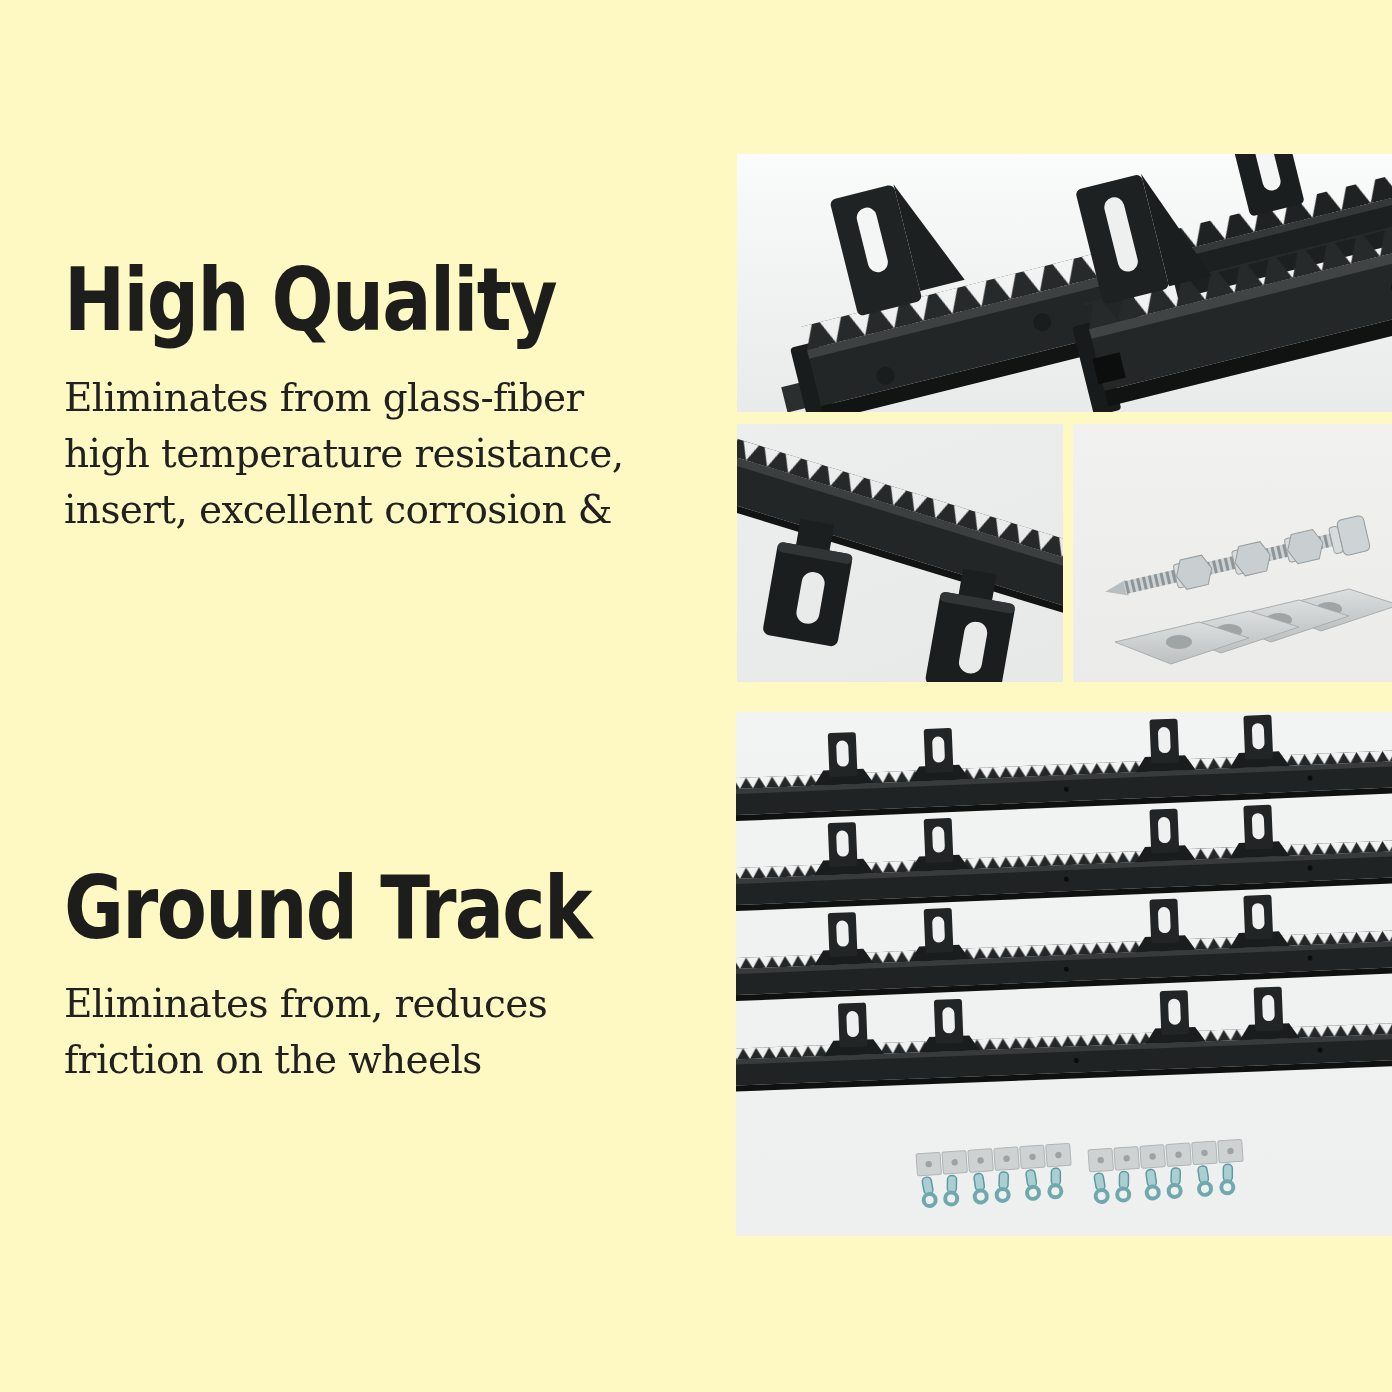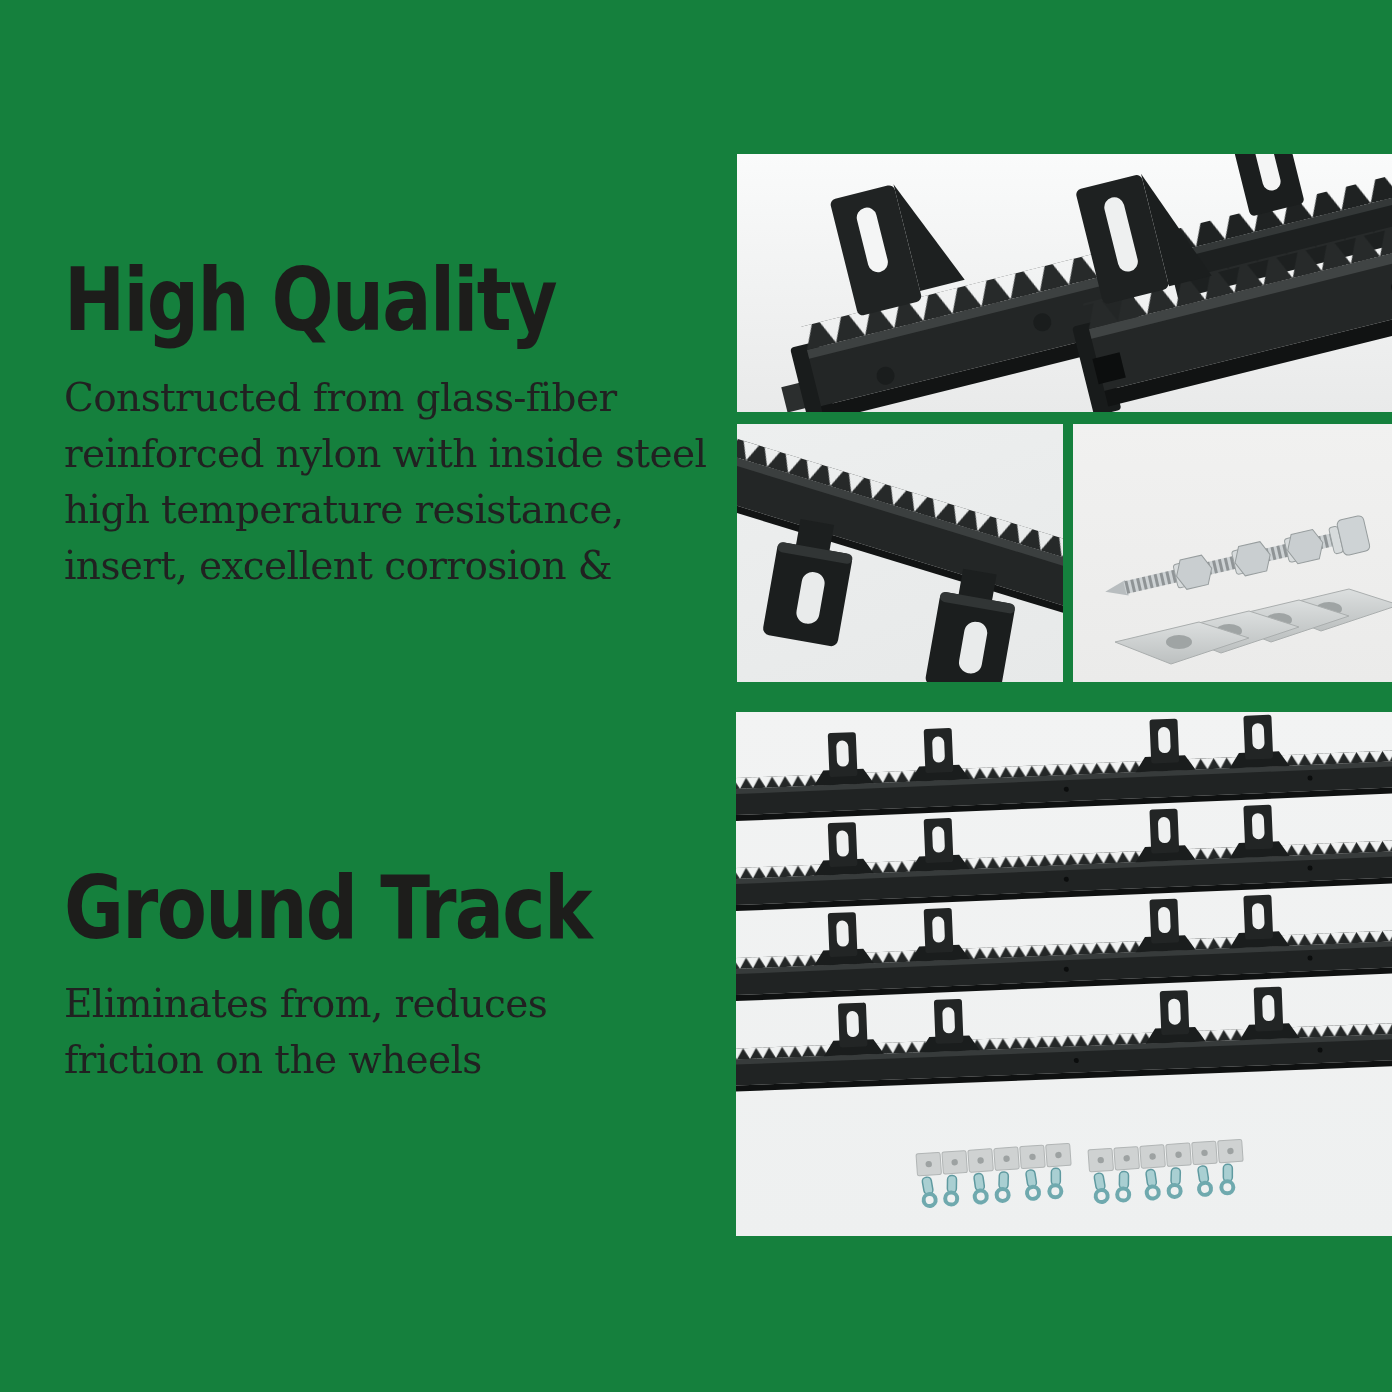--- a/index.html
+++ b/index.html
@@ -2,21 +2,21 @@
 <html><head>
 <meta charset="utf-8">
 <style>
   html, body { margin: 0; padding: 0; }
   body { background: #ffffff; font-family: "DejaVu Sans", sans-serif; }
 
   .canvas {
     position: relative;
     width: 1392px;
     height: 1392px;
-    background: #15803d;
+    background: #fef9c3;
     overflow: hidden;
   }
 
   .heading {
     position: absolute;
     left: 64px;
     margin: 0;
     font-family: "DejaVu Sans", sans-serif;
     font-weight: bold;
     font-size: 88px;
@@ -66,22 +66,21 @@
   }
   svg { display: block; }
 </style>
 </head>
 <body>
 
 <main class="canvas">
 
   <h1 class="heading hq">High Quality</h1>
   <div class="bodytext b1">
-    <div>Constructed from glass-fiber</div>
-    <div>reinforced nylon with inside steel</div>
+    <div>Eliminates from glass-fiber</div>
     <div>high temperature resistance,</div>
     <div>insert, excellent corrosion &amp;</div>
   </div>
 
   <h1 class="heading gt">Ground Track</h1>
   <div class="bodytext b2">
     <div>Eliminates from, reduces</div>
     <div>friction on the wheels</div>
   </div>
 

